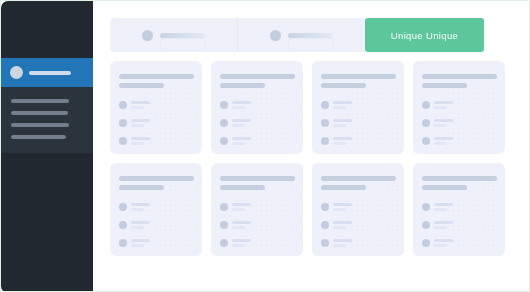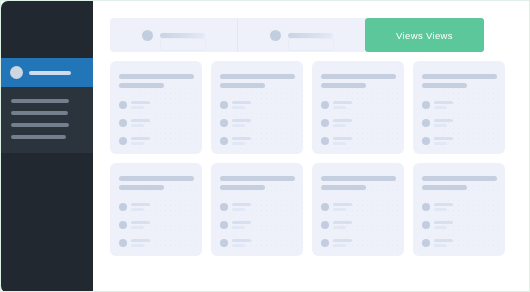--- a/index.html
+++ b/index.html
@@ -259,21 +259,21 @@
       <div class="topbar-seg seg1">
         <div class="topbar-dot"></div>
         <div class="topbar-line"></div>
         <div class="topbar-ghost"></div>
       </div>
       <div class="topbar-seg seg2">
         <div class="topbar-dot"></div>
         <div class="topbar-line"></div>
         <div class="topbar-ghost"></div>
       </div>
-      <button id="unique-views-button">Views Views</button>
+      <button id="unique-views-button">Unique Unique</button>
     </div>
 
     <div id="card-grid">
         <div class="card">
           <div class="card-dotpattern"></div>
           <div class="card-head">
             <div class="card-head-line1" style="width: 75px;"></div>
             <div class="card-head-line2" style="width: 45px;"></div>
           </div>
           <div class="card-items">

